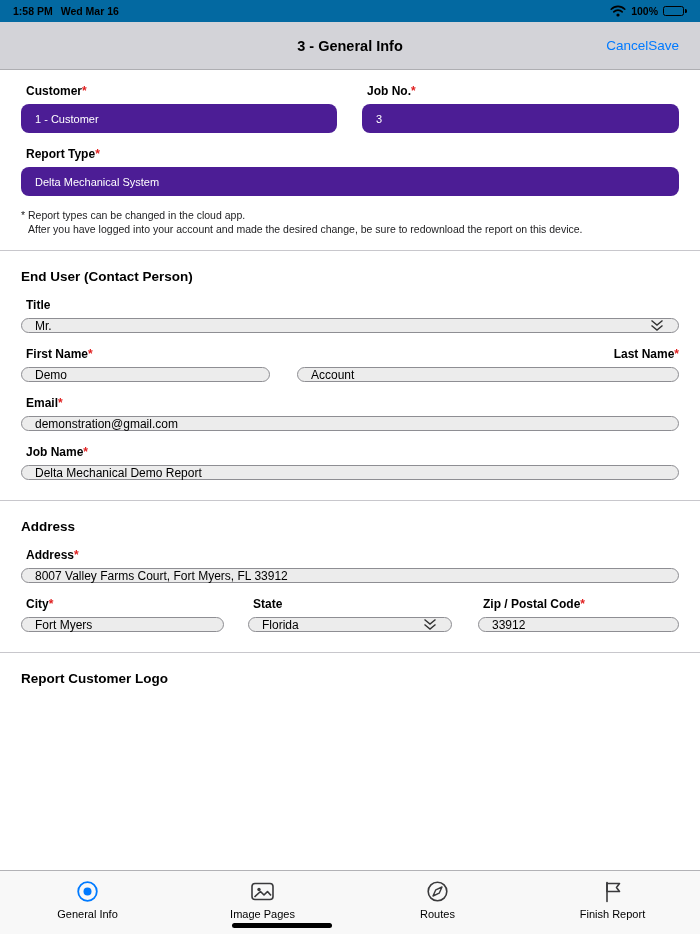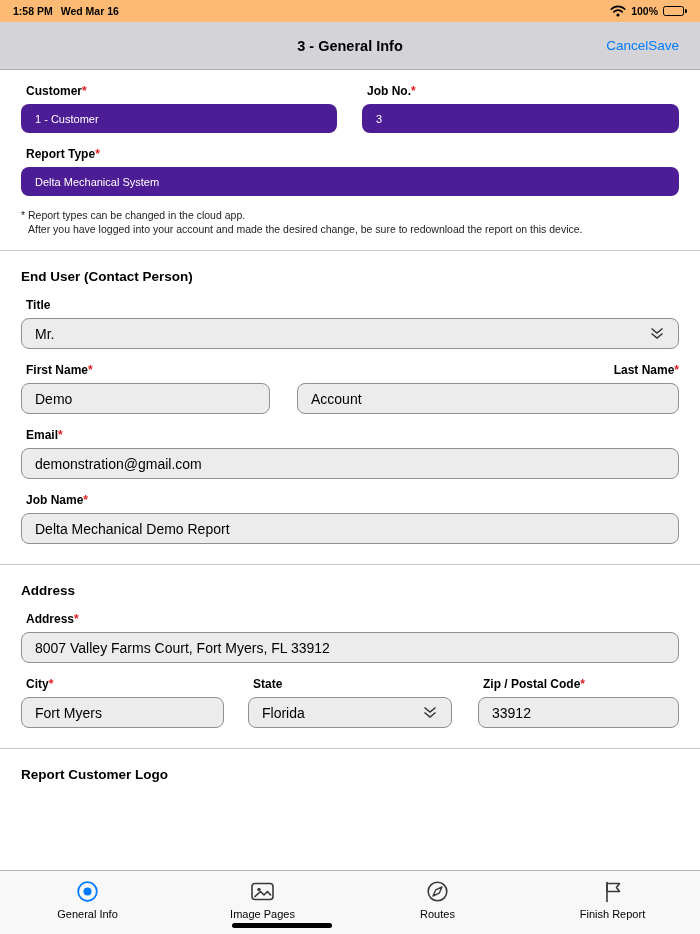--- a/index.html
+++ b/index.html
@@ -6,21 +6,21 @@
   html,body { width: 700px; height: 934px; }
   body {
     font-family: "Liberation Sans", sans-serif;
     background: #ffffff;
     position: relative;
     overflow: hidden;
     color: #000;
   }
   
   .status-bar {
-    height: 22px; background: #fdba74;
+    height: 22px; background: #0369a1;
     display: flex; align-items: center; justify-content: space-between;
     padding: 0 13px; font-size: 10.5px; font-weight: 700;
   }
   .status-left { display: flex; gap: 8px; }
   .status-right { display: flex; align-items: center; gap: 5px; }
   .battery-wrap { display: flex; align-items: center; }
   .battery { width: 21px; height: 10px; border: 1px solid #000; border-radius: 2.5px; padding: 1px; }
   .battery-fill { width: 100%; height: 100%; background: #000; border-radius: 1px; }
   .battery-nub { width: 2px; height: 4px; background: #000; border-radius: 0 1.5px 1.5px 0; margin-left: 1px; }
   
@@ -37,22 +37,22 @@
   
   .content { padding: 0 21px; }
   .row { display: flex; }
   .field-label { font-size: 12px; margin: 14px 0 6px; padding-left: 5px; font-weight: bold; }
   .req { color: #e02020; }
   .dark-field {
     background: #4c1d95; color: #fff; border-radius: 8px; height: 29px;
     display: flex; align-items: center; padding: 0 14px; font-size: 11px; cursor: pointer;
   }
   .light-field {
-    background: #ececec; border: 1px solid #8e8e93; border-radius: 8px; height: 31px;
-    display: flex; align-items: center; padding: 0 13px; font-size: 14px; color: #000; cursor: pointer;
+    background: #ececec; border: 1px solid #8e8e93; border-radius: 8px; height: 15px;
+    display: flex; align-items: center; padding: 0 13px; font-size: 12px; color: #000; cursor: pointer;
   }
   .light-field .chev { margin-left: auto; display: flex; }
   .note { margin-top: 12px; font-size: 10.5px; color: #1c1c1e; line-height: 1.35; }
   .note .indent { padding-left: 7px; }
   .hr { height: 1px; background: #c8c7cc; margin: 14px -21px 0; }
   .hr.big-gap { margin-top: 20px; }
   .section-heading { font-size: 13.5px; font-weight: 700; margin-top: 18px; }
   
   .col-customer { width: 316px; margin-right: 25px; }
   .col-job { flex: 1; }

